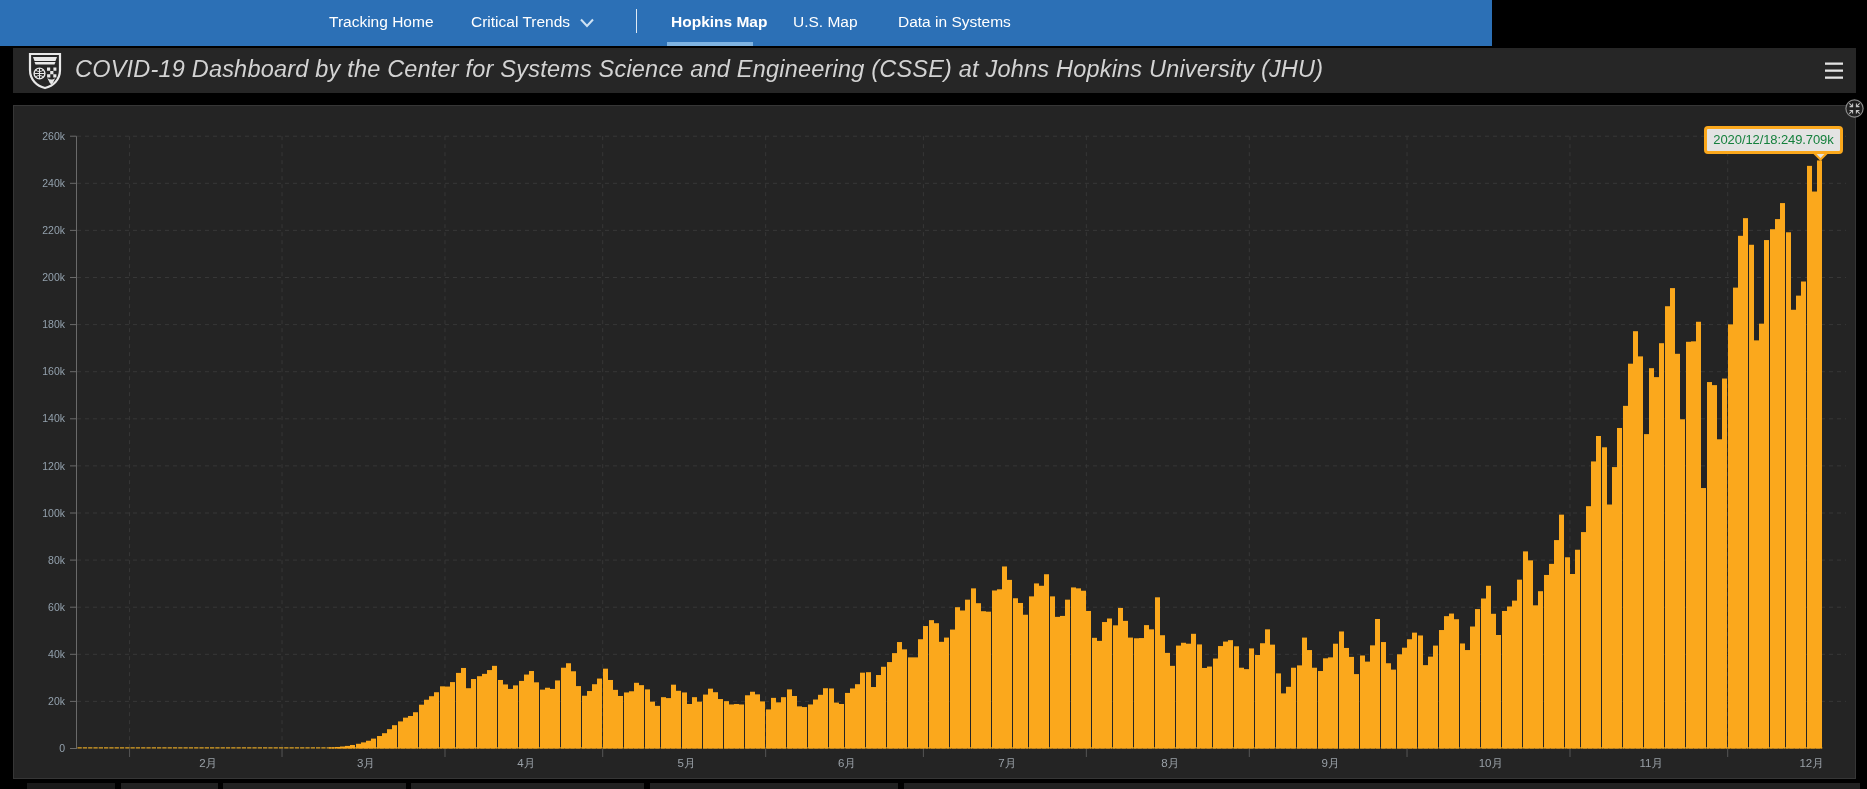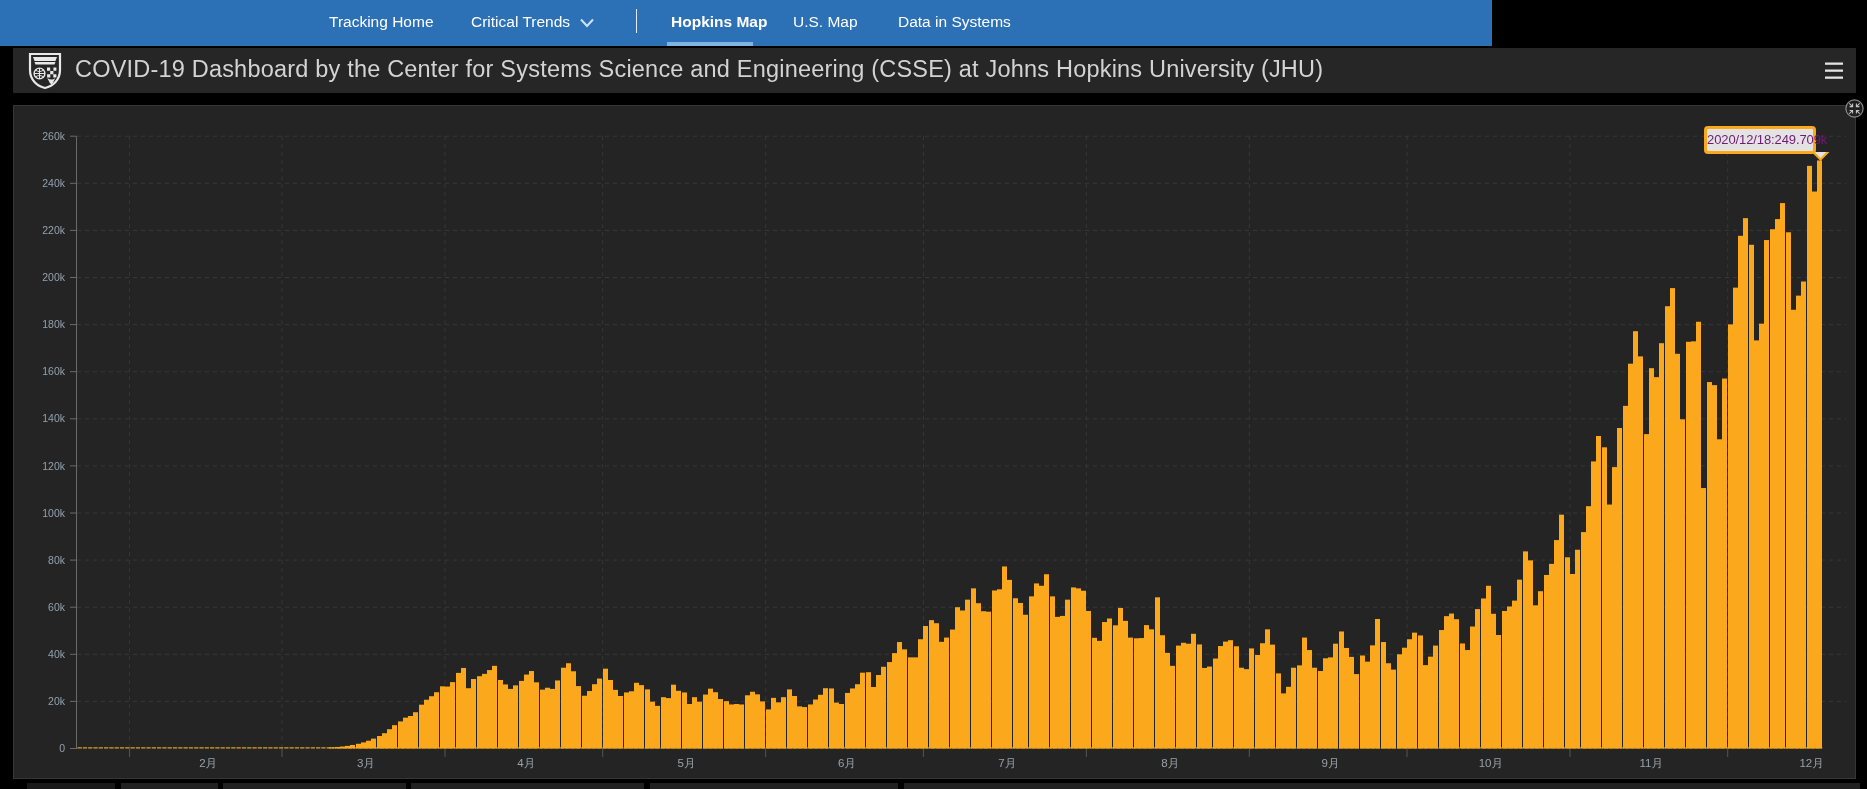--- a/index.html
+++ b/index.html
@@ -1,21 +1,21 @@
 <!DOCTYPE html>
 <html><head><meta charset="utf-8">
 <style>
 * { margin:0; padding:0; box-sizing:border-box; }
 html,body { width:1867px; height:789px; background:#000; overflow:hidden; font-family:"Liberation Sans", sans-serif; }
 .nav { position:absolute; left:0; top:0; width:1492px; height:46px; background:#2c70b6; }
 .nav .item { position:absolute; top:12.5px; color:#fff; font-size:15.5px; white-space:nowrap; }
 .hdr { position:absolute; left:13px; top:48px; width:1843px; height:45px; background:#262626; }
-.hdr .title { position:absolute; left:62px; top:8px; font-size:23.5px; color:#d3d3d3; letter-spacing:0.2px; white-space:nowrap; }
+.hdr .title { position:absolute; left:62px; top:8px; font-size:23.5px; color:#d3d3d3; letter-spacing:0.2px; white-space:nowrap;font-style:italic; }
 .panel { position:absolute; left:13px; top:105px; width:1843px; height:674px; background:#242424; border:1px solid #363636; }
-.tip { position:absolute; left:1704px; top:126px; width:112px; height:28px; background:#e3e3e3; border:3px solid #fba81c; border-radius:4px; color:#701a75; font-size:13px; letter-spacing:-0.1px; text-align:center; line-height:22px; z-index:4; }
+.tip { position:absolute; left:1704px; top:126px; width:139px; height:28px; background:#e3e3e3; border:3px solid #fba81c; border-radius:4px; color:#15803d; font-size:13px; letter-spacing:-0.1px; text-align:center; line-height:22px; z-index:4; }
 .bot { position:absolute; top:783px; height:6px; background:#212121; }
 </style></head>
 <body>
 <div class="nav">
   <div class="item" style="left:329px">Tracking Home</div>
   <div class="item" style="left:471px">Critical Trends<svg width="16" height="10" viewBox="0 0 16 10" style="position:relative;top:1px;margin-left:9px">
         <path d="M2 1.5 L8 8 L14 1.5" stroke="#cfe2f3" stroke-width="2" fill="none"></path>
       </svg></div>
   <div class="item" style="left:636px;top:9px;height:24px;border-left:1.5px solid rgba(255,255,255,0.85)"></div>
   <div class="item" style="left:671px;font-weight:bold">Hopkins Map</div>

